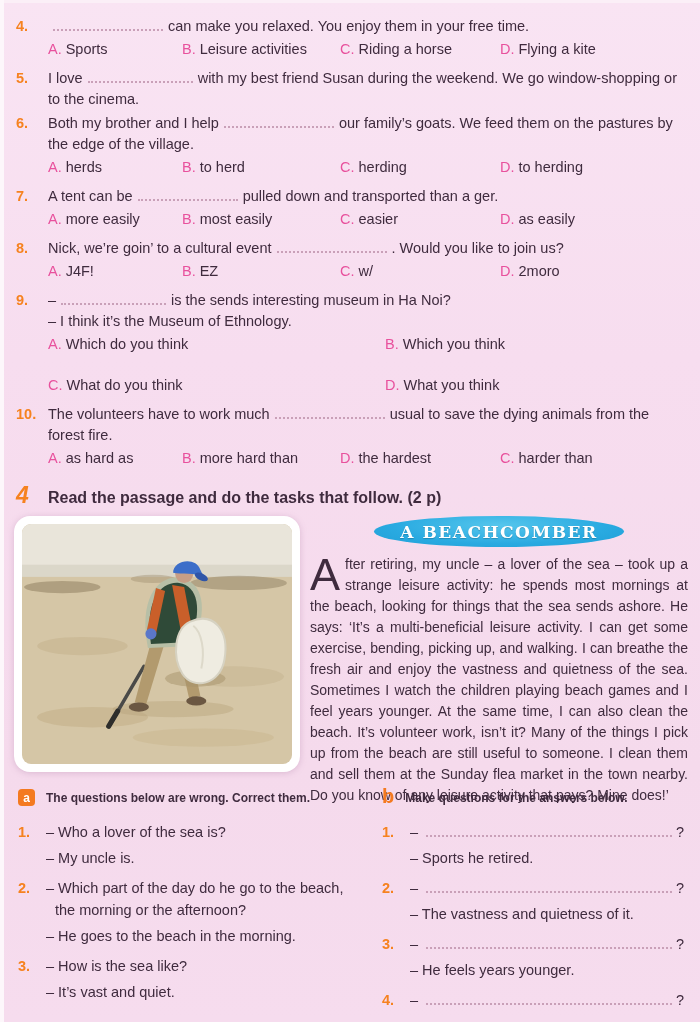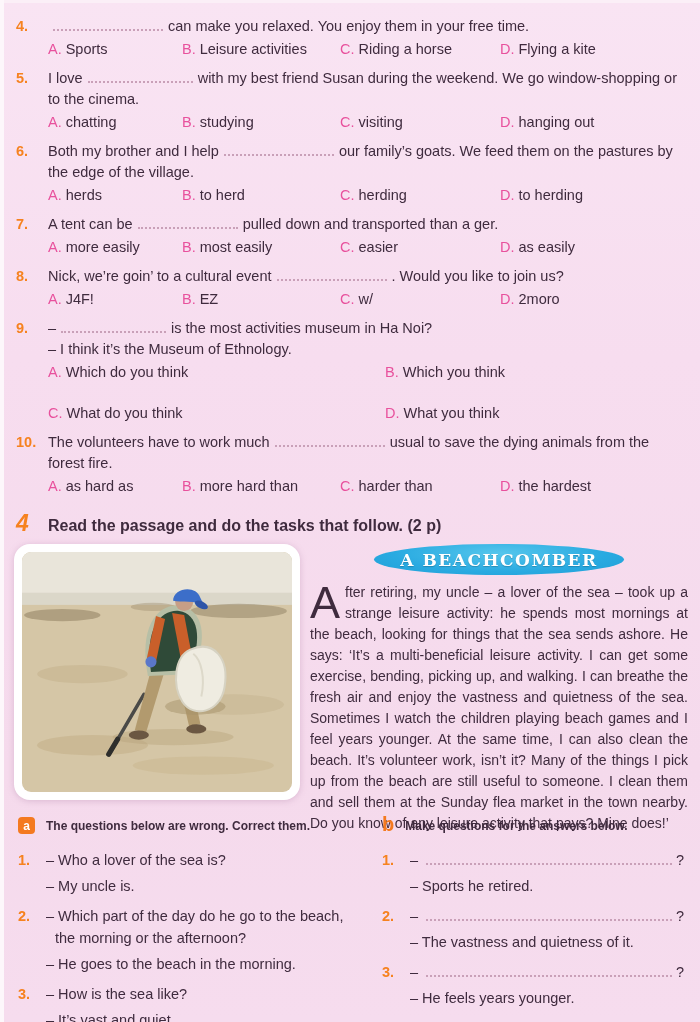--- a/index.html
+++ b/index.html
@@ -80,26 +80,20 @@
           <span><span class="ol">C.</span><span>Riding a horse</span></span>
           <span><span class="ol">D.</span><span>Flying a kite</span></span>
         </div>
       </div>
     </div>
 
     <div class="q">
       <span class="qnum">5.</span>
       <div class="qbody">
         <p class="qline"><span>I love</span><span class="blank w105"></span><span>with my best friend Susan during the weekend. We go window-shopping or to the cinema.</span></p>
-        <div class="opts opts-4">
-          <span><span class="ol">A.</span><span>chatting</span></span>
-          <span><span class="ol">B.</span><span>studying</span></span>
-          <span><span class="ol">C.</span><span>visiting</span></span>
-          <span><span class="ol">D.</span><span>hanging out</span></span>
-        </div>
       </div>
     </div>
 
     <div class="q">
       <span class="qnum">6.</span>
       <div class="qbody">
         <p class="qline"><span>Both my brother and I help</span><span class="blank w110"></span><span>our family’s goats. We feed them on the pastures by the edge of the village.</span></p>
         <div class="opts opts-4">
           <span><span class="ol">A.</span><span>herds</span></span>
           <span><span class="ol">B.</span><span>to herd</span></span>
@@ -131,40 +125,40 @@
           <span><span class="ol">B.</span><span>EZ</span></span>
           <span><span class="ol">C.</span><span>w/</span></span>
           <span><span class="ol">D.</span><span>2moro</span></span>
         </div>
       </div>
     </div>
 
     <div class="q">
       <span class="qnum">9.</span>
       <div class="qbody">
-        <p class="qline"><span>–</span><span class="blank w105"></span><span>is the most activities museum in Ha Noi?</span></p>
+        <p class="qline"><span>–</span><span class="blank w105"></span><span>is the sends interesting museum in Ha Noi?</span></p>
         <p class="qline">– I think it’s the Museum of Ethnology.</p>
         <div class="opts opts-2">
           <span><span class="ol">A.</span><span>Which do you think</span></span>
           <span><span class="ol">B.</span><span>Which you think</span></span>
           <span><span class="ol">C.</span><span>What do you think</span></span>
           <span><span class="ol">D.</span><span>What you think</span></span>
         </div>
       </div>
     </div>
 
     <div class="q">
       <span class="qnum">10.</span>
       <div class="qbody">
         <p class="qline"><span>The volunteers have to work much</span><span class="blank w110"></span><span>usual to save the dying animals from the forest fire.</span></p>
         <div class="opts opts-4">
           <span><span class="ol">A.</span><span>as hard as</span></span>
           <span><span class="ol">B.</span><span>more hard than</span></span>
+          <span><span class="ol">D.</span><span>the hardest</span></span>
           <span><span class="ol">C.</span><span>harder than</span></span>
-          <span><span class="ol">D.</span><span>the hardest</span></span>
         </div>
       </div>
     </div>
   </section>
 
   <div class="sec">
     <span class="sec-num">4</span>
     <span class="sec-title">Read the passage and do the tasks that follow. (2 p)</span>
   </div>
 

